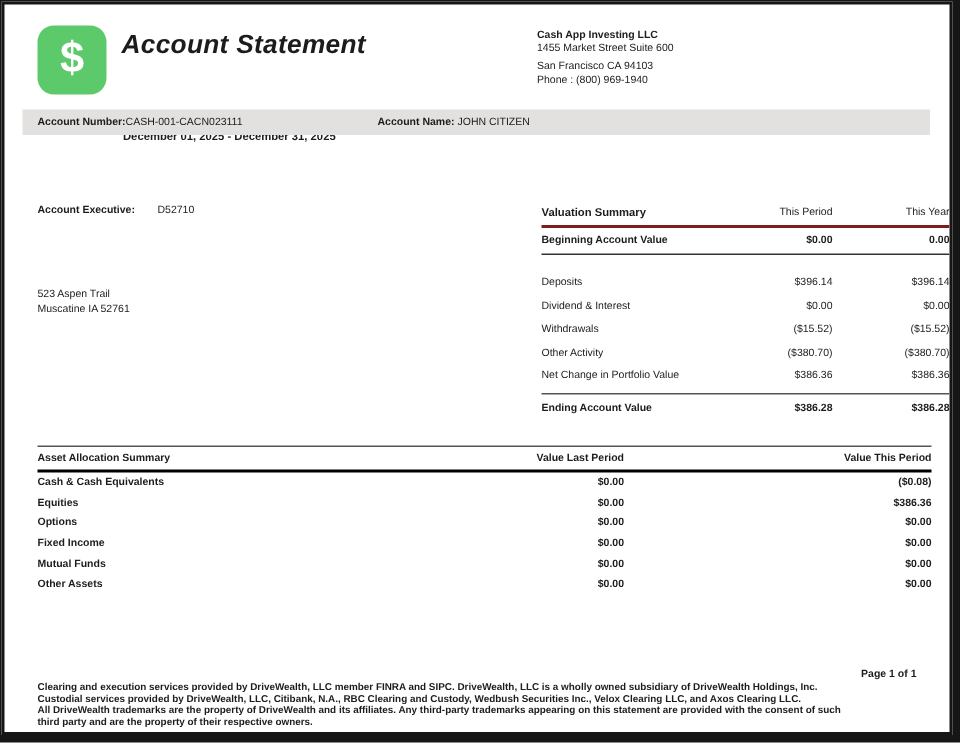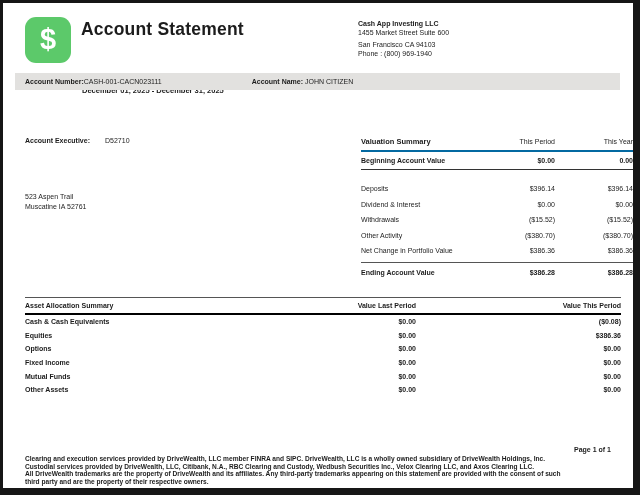--- a/index.html
+++ b/index.html
@@ -25,21 +25,21 @@
     width:46px; height:46px; border-radius:11px;
     background:#5cc96a;
     display:flex; align-items:center; justify-content:center;
   }
   .logo .dollar {
     color:#ffffff; font-size:29px; font-weight:bold;
     line-height:1; transform:translateY(-1px);
   }
   .title {
     position:absolute; left:78px; top:16px;
-    font-size:17.5px; font-weight:bold; letter-spacing:0.2px;
+    font-size:17.5px; font-weight:bold; letter-spacing:0.2px;font-style:italic;
   }
   .period {
     position:absolute; left:79px; top:40px;
     font-size:7.5px; font-weight:bold;margin-top:43px;
   }
   .company {
     position:absolute; left:355px; top:16px;
     font-size:7px; line-height:9px;
   }
   .company .name { font-weight:bold; }
@@ -62,21 +62,21 @@
   .mail-address { position:absolute; left:22px; top:189px; font-size:7px; line-height:10px; }
   
   .vs {
     position:absolute; left:358px; top:130px; width:272px;
     font-size:7px;
   }
   .vs-row { display:flex; align-items:center; }
   .vs-label { flex:1; text-align:left; }
   .vs-period { width:80px; text-align:right; }
   .vs-year { width:78px; text-align:right; }
-  .vs-head { height:17px; border-bottom:2px solid #0369a1; }
+  .vs-head { height:17px; border-bottom:2px solid #7f1d1d; }
   .vs-head .vs-label { font-weight:bold; font-size:7.5px; }
   .vs-begin { height:17px; border-bottom:1px solid #333; font-weight:bold; }
   .vs-spacer { height:11px; }
   .vs-data { height:15.5px; }
   .vs-endwrap { margin-top:3px; border-top:1px solid #555; }
   .vs-ending { height:20px; font-weight:bold; }
   
   .aa {
     position:absolute; left:22px; top:294px; width:596px;
     font-size:7px;

